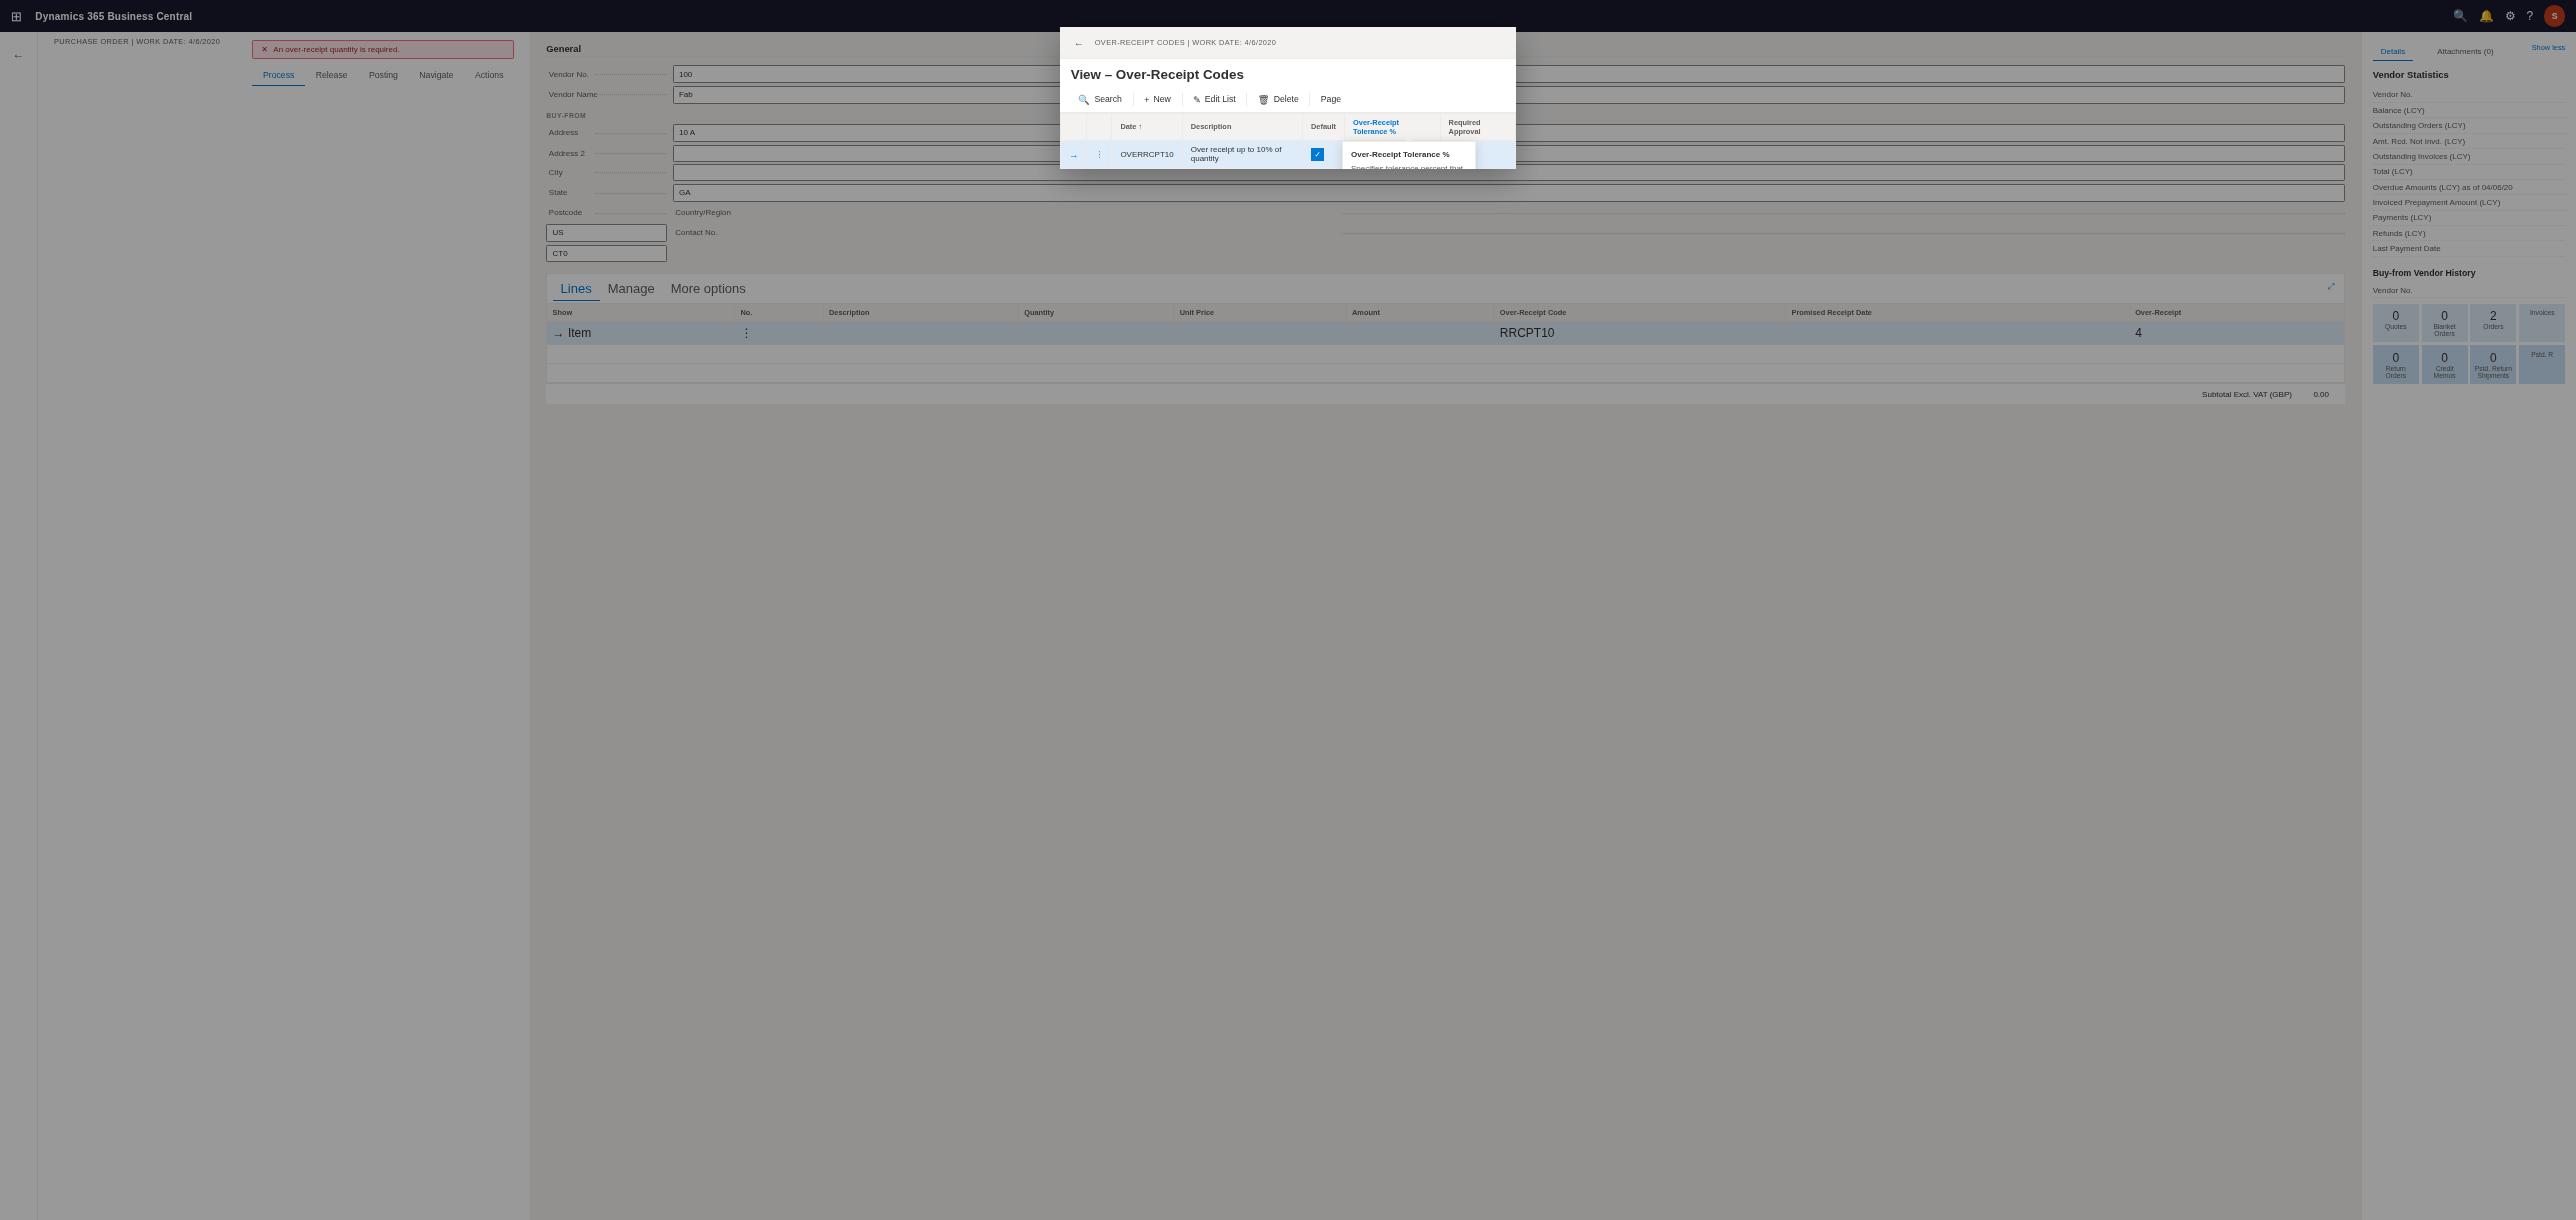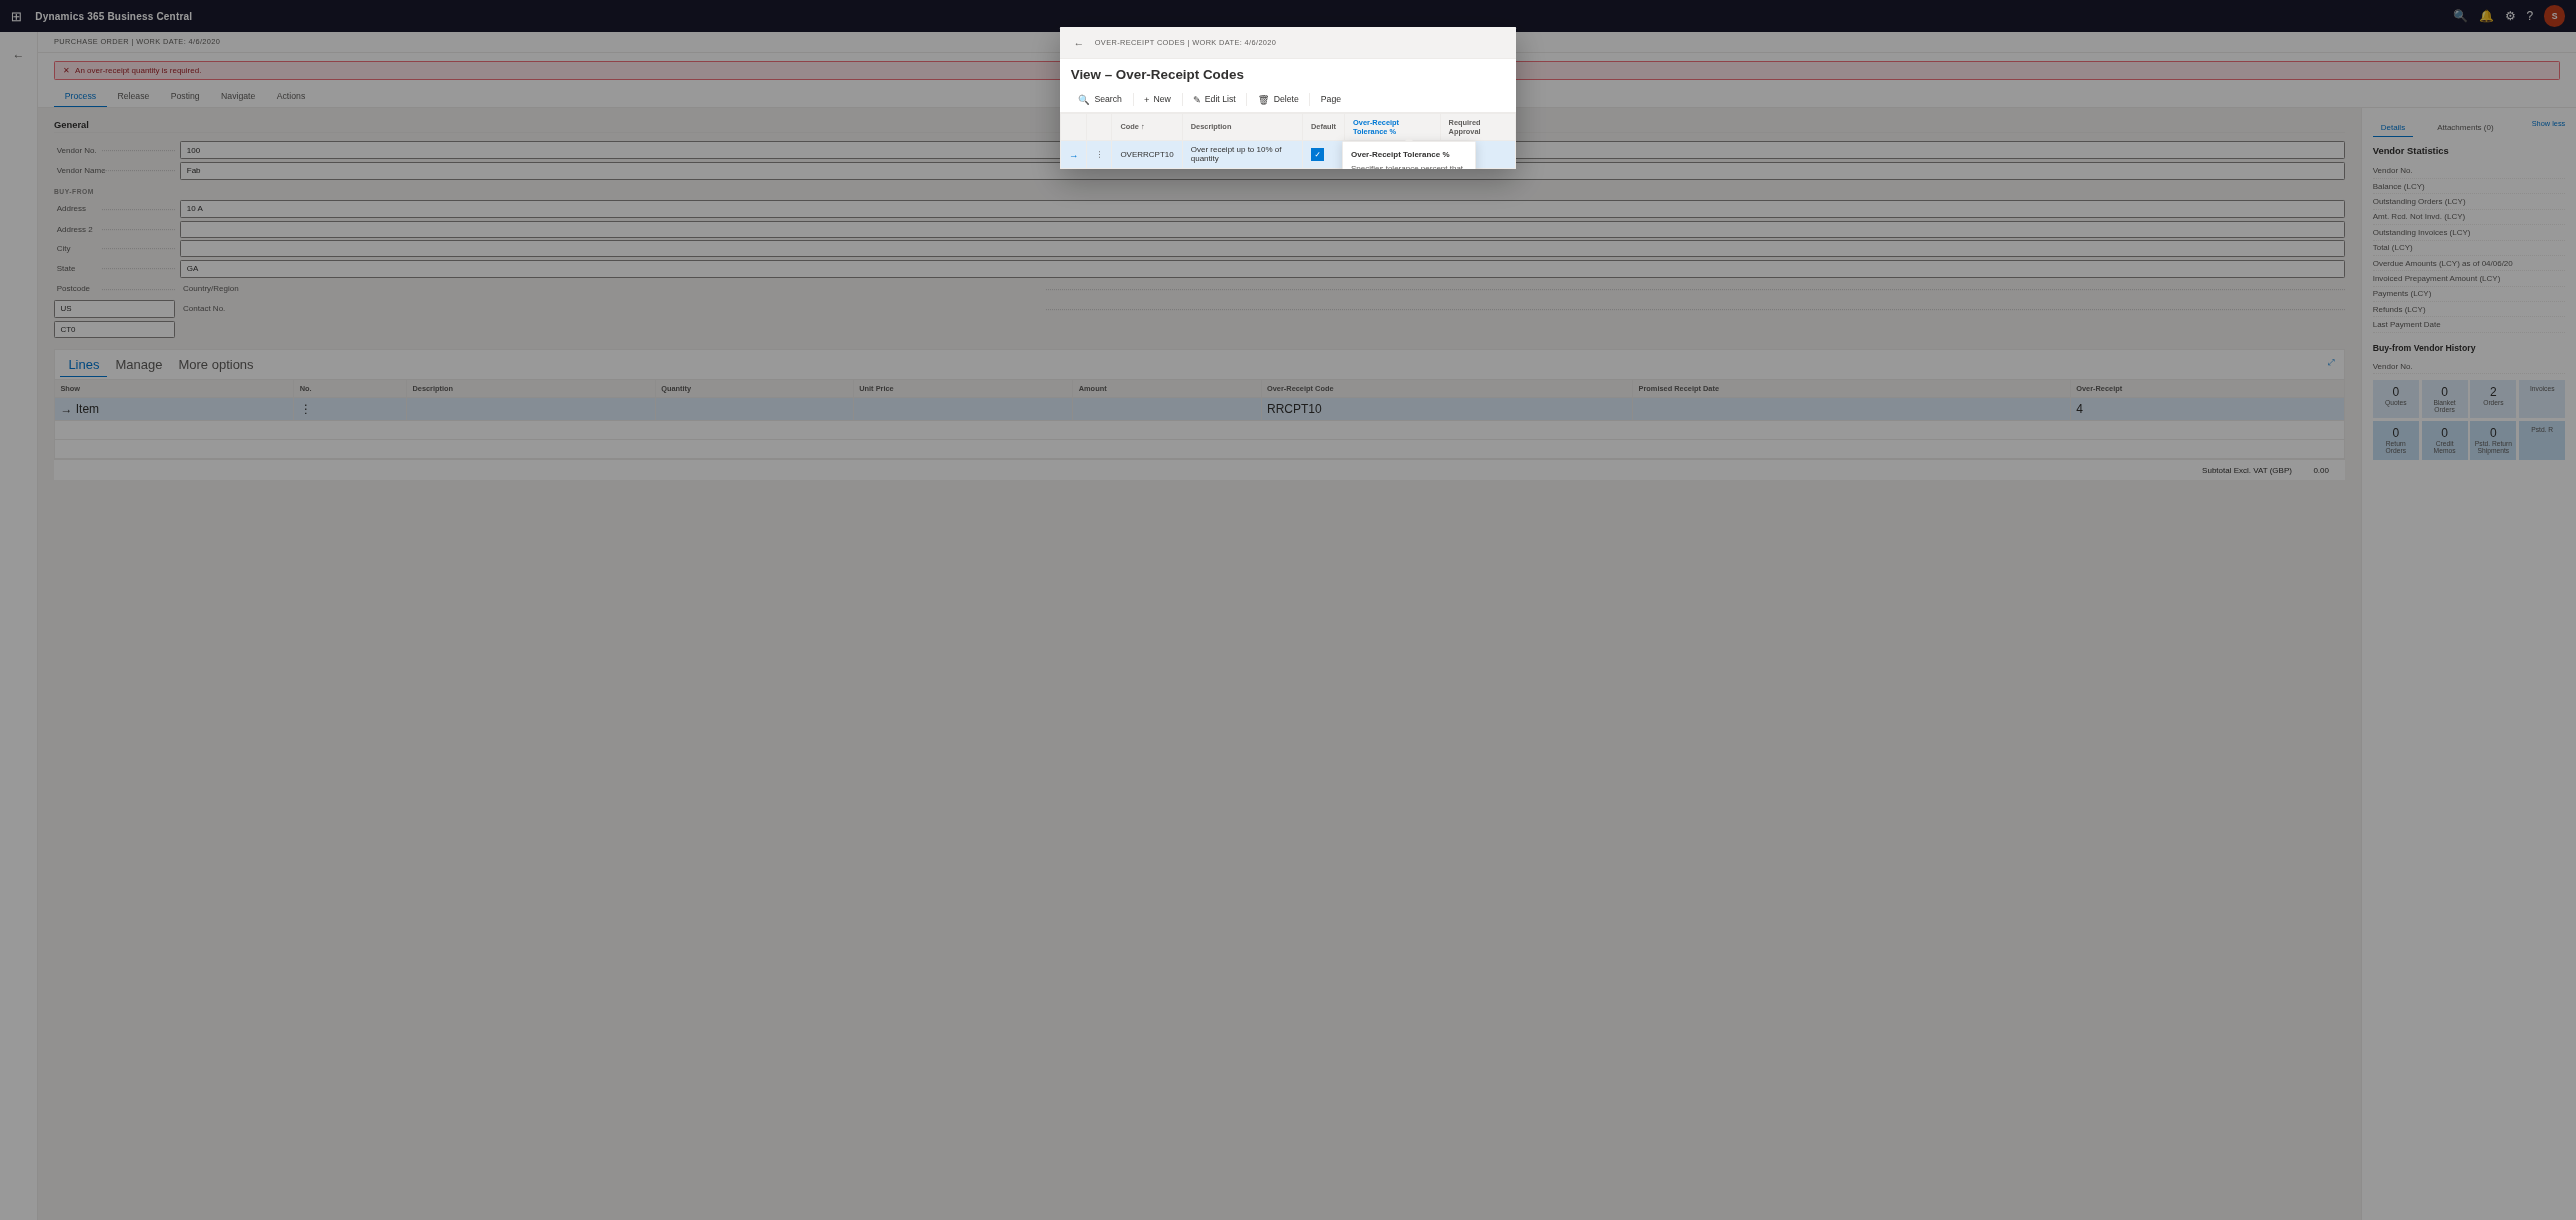--- a/index.html
+++ b/index.html
@@ -70,21 +70,21 @@
       cursor: pointer;
       color: #605e5c;
       font-size: 12px;
     }
 
     
     .page-content {
       flex: 1;
       overflow: hidden;
       display: flex;
-      flex-direction: column;
+      flex-direction: row;
       background: #f3f2f1;
     }
 
     
     .breadcrumb-bar {
       background: #fff;
       padding: 5.4px 16px;
       font-size: 7.4px;
       color: #605e5c;
       border-bottom: 0.7px solid #edebe9;
@@ -666,21 +666,21 @@
         <span>Page</span>
       </button>
     </div>
 
     <table class="dialog-table">
       <thead>
         <tr>
           <th style="width:13.4px;"></th>
           <th style="width:13.4px;"></th>
           <th class="sortable">
-            Code ↑
+            Date ↑
           </th>
           <th>Description</th>
           <th>Default</th>
           <th style="color:#0078d4;cursor:pointer;">Over-Receipt Tolerance %</th>
           <th>Required Approval</th>
         </tr>
       </thead>
       <tbody>
         <tr class="selected-row">
           <td><span class="row-arrow">→</span></td>

